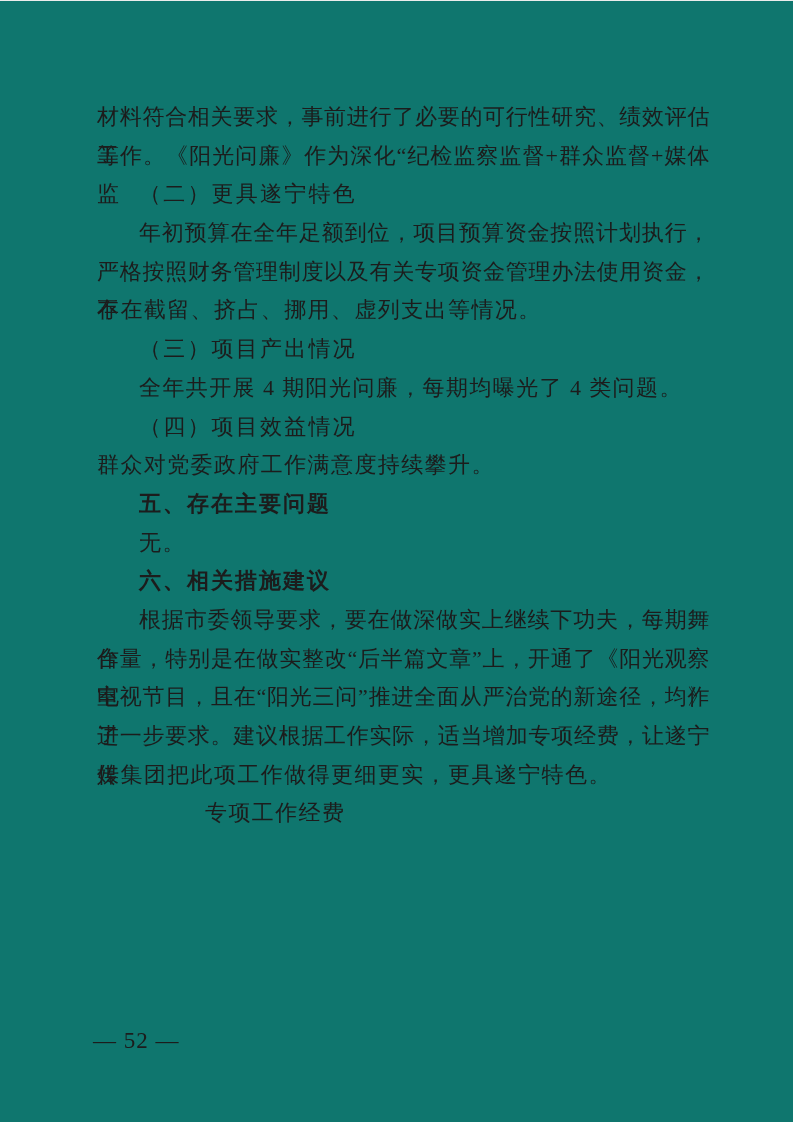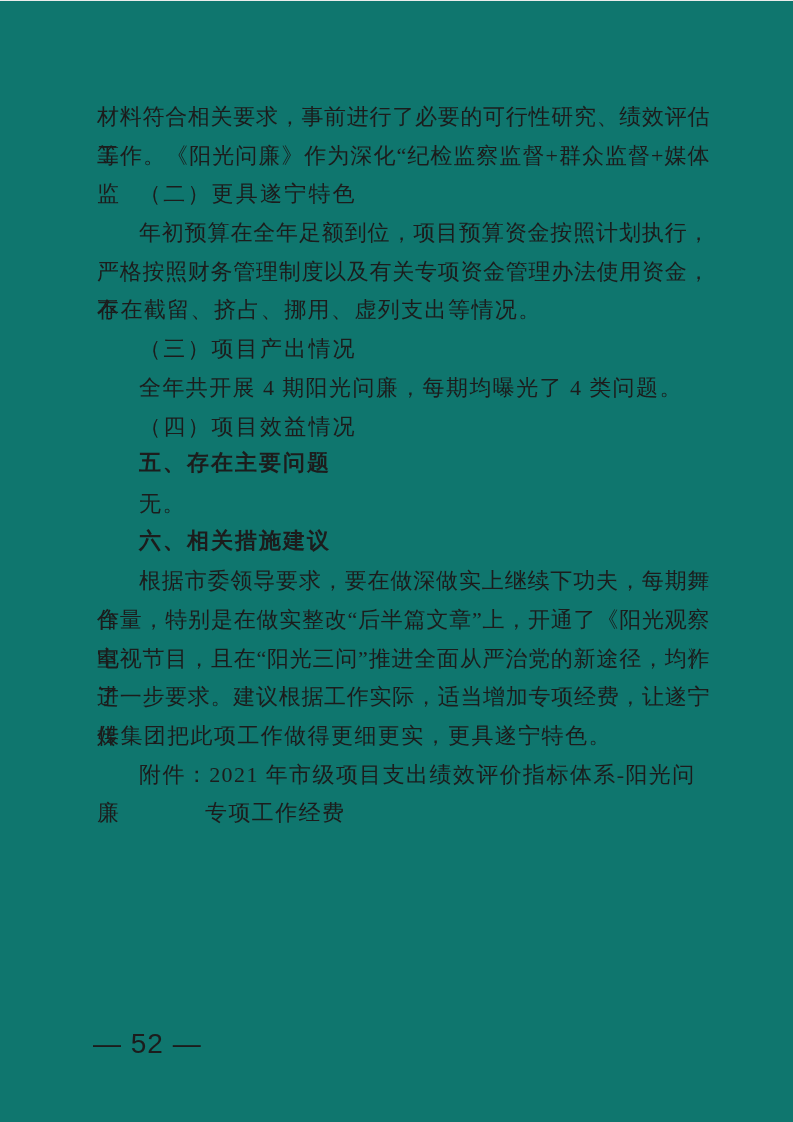--- a/index.html
+++ b/index.html
@@ -31,56 +31,56 @@
     white-space: normal;
   }
   .line.justify {
     text-align: justify;
     text-align-last: justify;
     letter-spacing: 0.5px;
   }
   .line.indent-para   { text-indent: 42px; }
   .line.indent-deep   { text-indent: 108px; }
   .line.h-sans {
-    font-family: Liberation Mono, monospace;
+    font-family: Liberation Sans, sans-serif;
     font-weight: bold;
     letter-spacing: 2px;
   }
   .line.h-kai {
     letter-spacing: 2.2px;
   }
   .page-number {
     position: absolute;
     left: 93px;
     top: 1027px;
-    font-size: 28px;
+    font-size: 23px;
     letter-spacing: 1px;
-    font-family: Liberation Sans, sans-serif;
+    font-family: Liberation Serif, serif;
     color: #1c1c1c;
   }
 </style>
 </head>
 <body>
 
 <div class="page">
   <div class="content">
       <div class="line justify">材料符合相关要求，事前进行了必要的可行性研究、绩效评估等</div>
       <div class="line justify">工作。《阳光问廉》作为深化“纪检监察监督+群众监督+媒体监</div>
       <div class="line indent-para h-kai">（二）更具遂宁特色</div>
       <div class="line justify indent-para">年初预算在全年足额到位，项目预算资金按照计划执行，</div>
       <div class="line justify">严格按照财务管理制度以及有关专项资金管理办法使用资金，不</div>
       <div class="line">存在截留、挤占、挪用、虚列支出等情况。</div>
       <div class="line indent-para h-kai">（三）项目产出情况</div>
       <div class="line indent-para">全年共开展 4 期阳光问廉，每期均曝光了 4 类问题。</div>
       <div class="line indent-para h-kai">（四）项目效益情况</div>
+      <div class="line">群众对党委政府工作满意度持续攀升。</div>
       <div class="line indent-para h-sans">五、存在主要问题</div>
       <div class="line indent-para">无。</div>
       <div class="line indent-para h-sans">六、相关措施建议</div>
       <div class="line justify indent-para">根据市委领导要求，要在做深做实上继续下功夫，每期舞台</div>
       <div class="line justify">作量，特别是在做实整改“后半篇文章”上，开通了《阳光观察室》</div>
       <div class="line justify">电视节目，且在“阳光三问”推进全面从严治党的新途径，均作了</div>
       <div class="line justify">进一步要求。建议根据工作实际，适当增加专项经费，让遂宁传</div>
       <div class="line">媒集团把此项工作做得更细更实，更具遂宁特色。</div>
-      <div class="line indent-para">附件：2021 年市级项目支出绩效评价指标体系-阳光问廉</div>
       <div class="line indent-deep">专项工作经费</div>
     </div>
   <div class="page-number">— 52 —</div>
 </div>
 
 </body></html>

